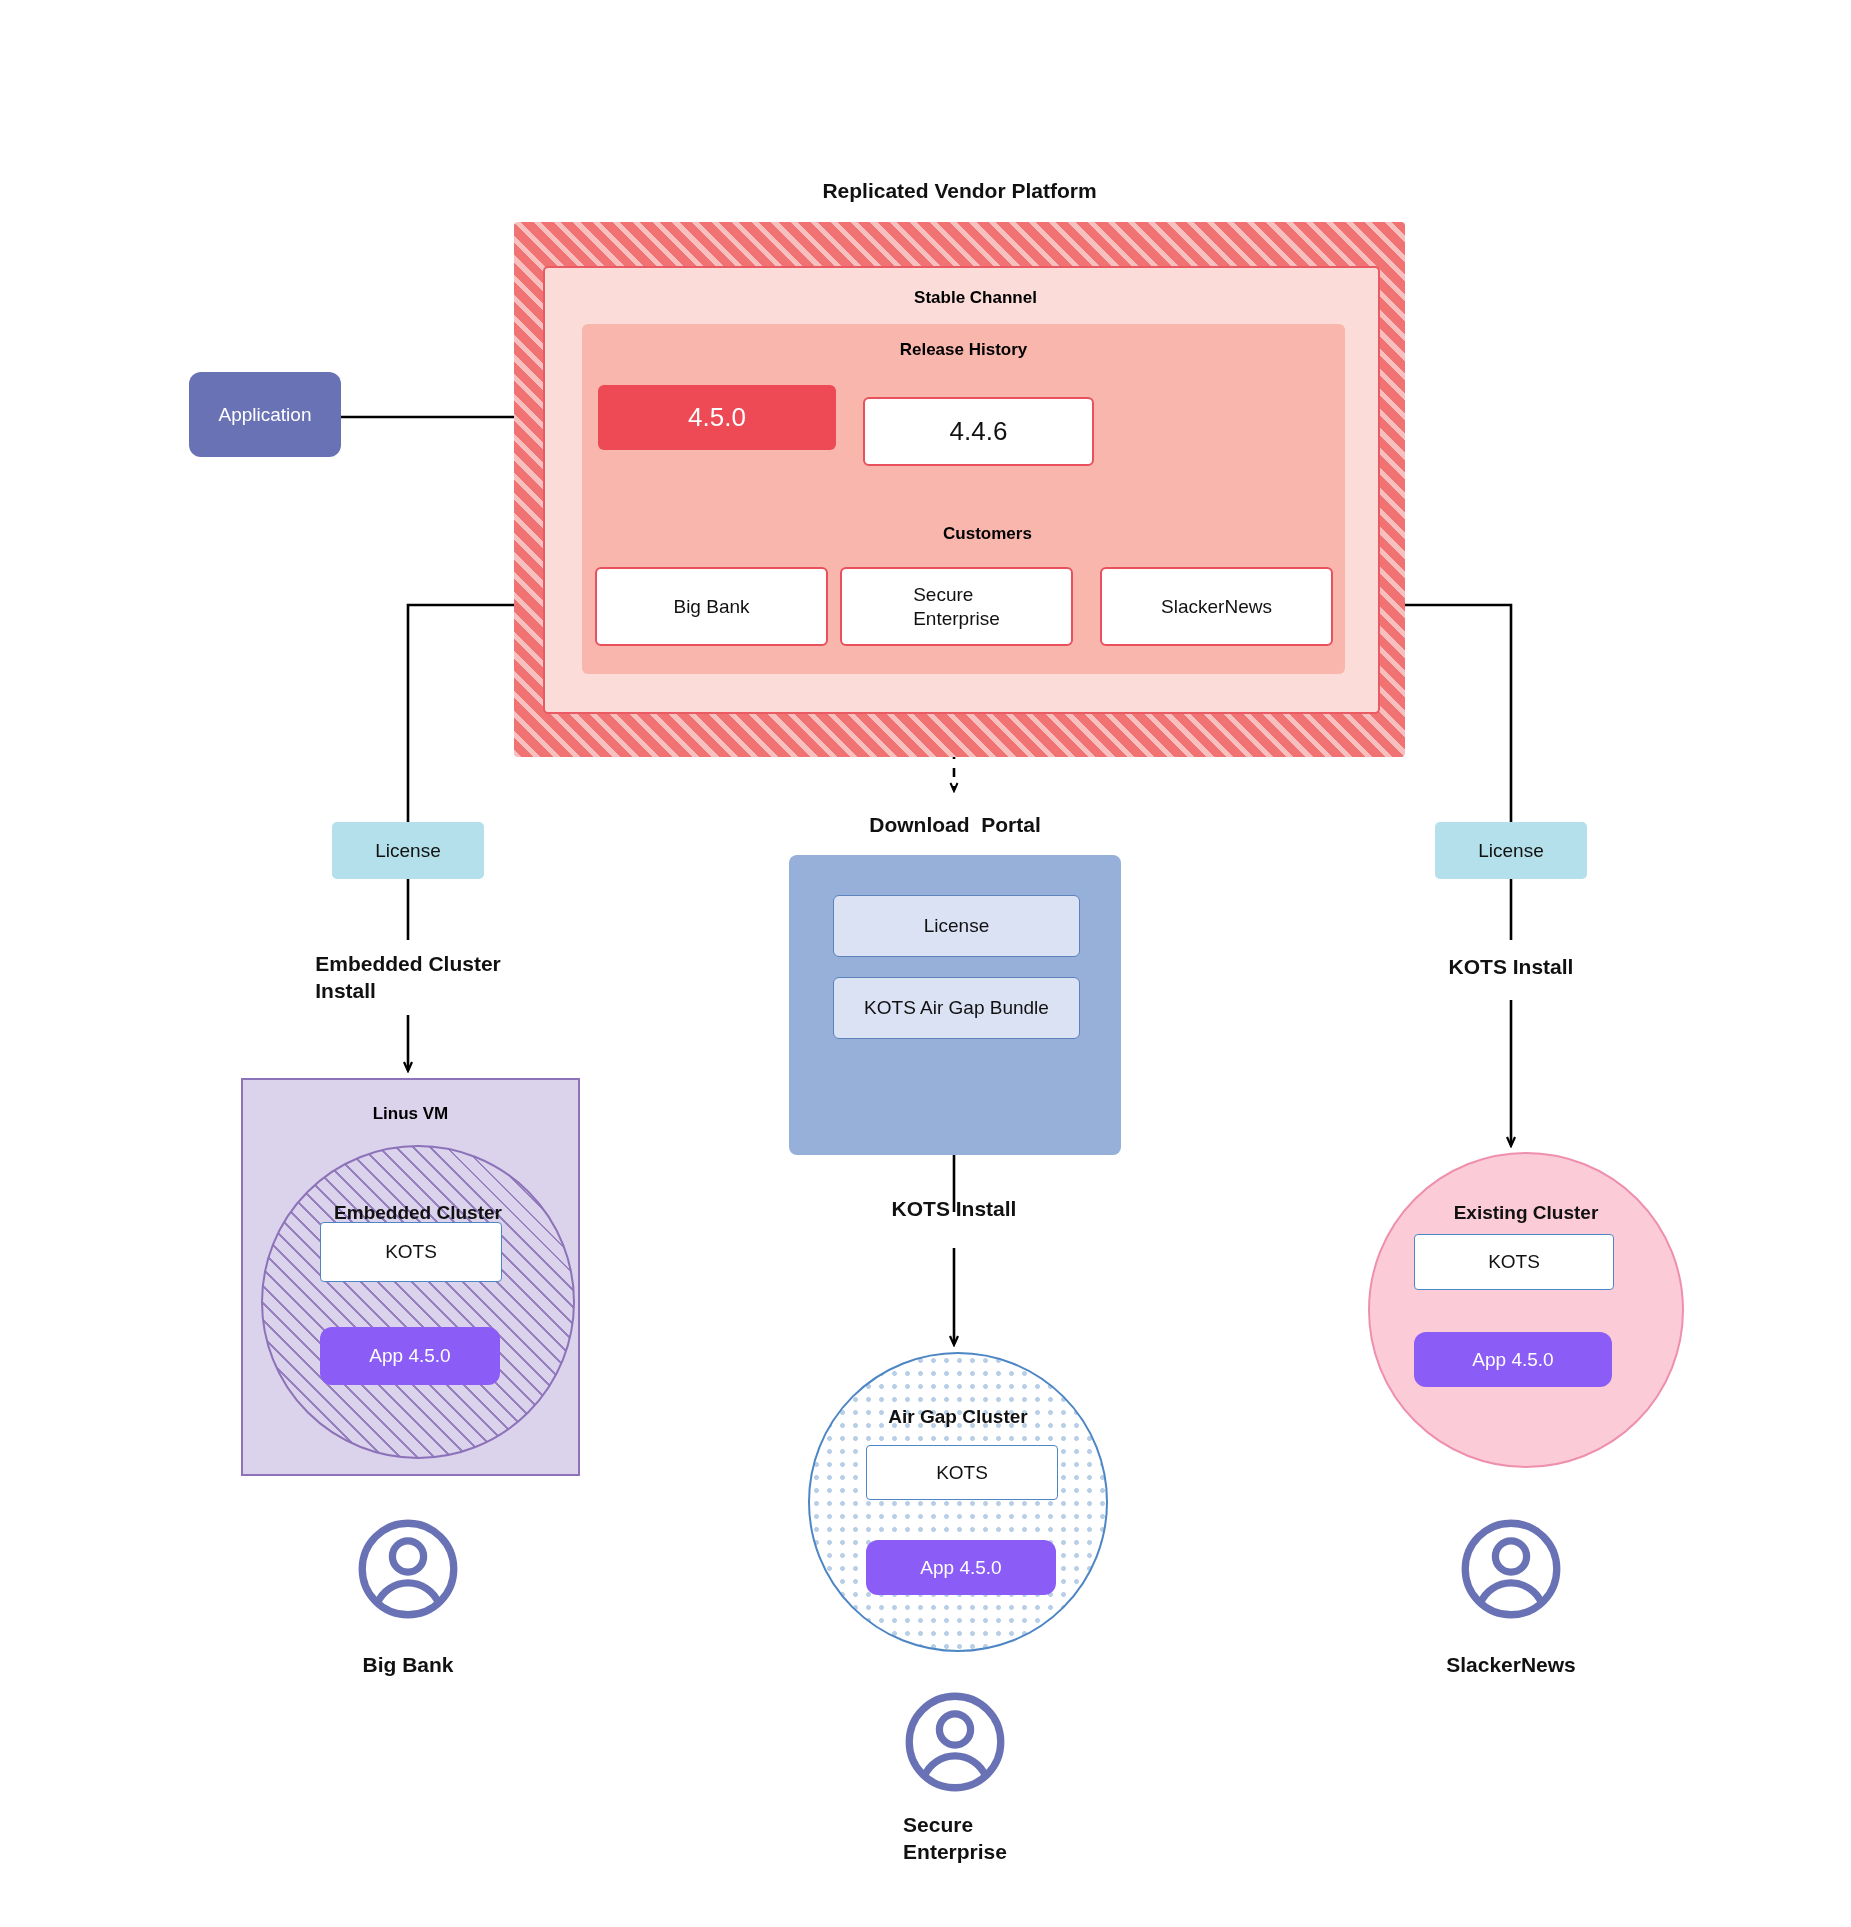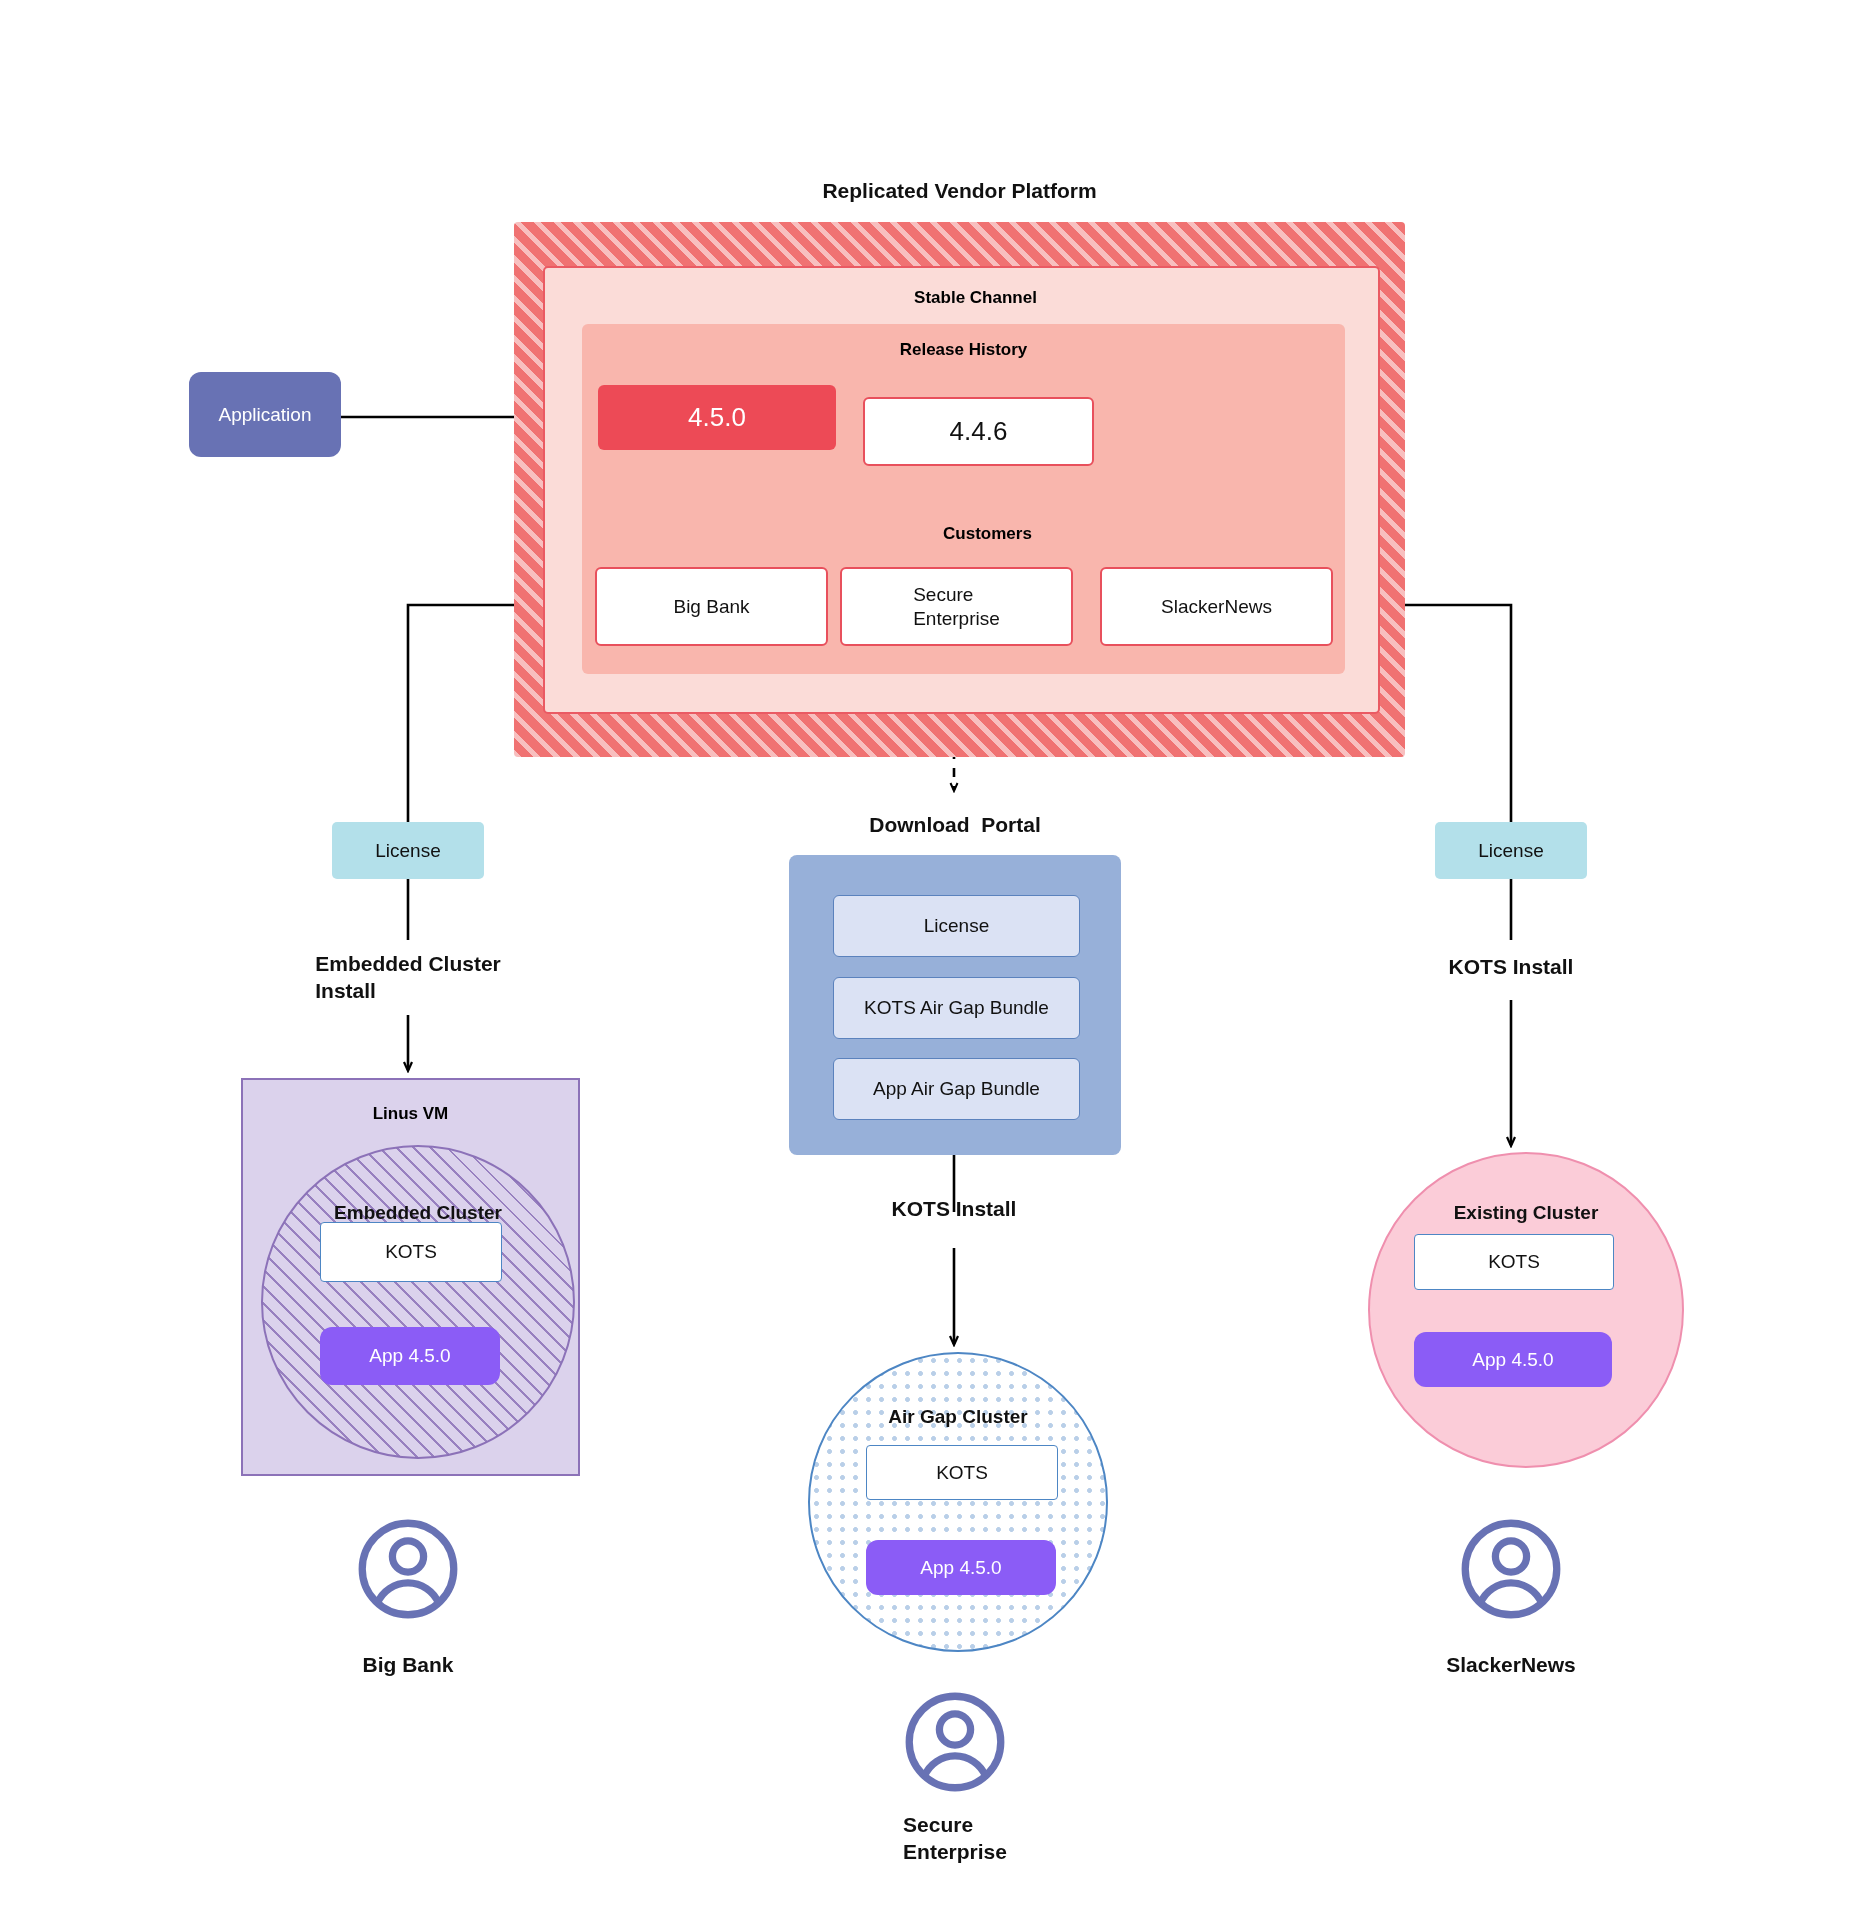--- a/index.html
+++ b/index.html
@@ -201,21 +201,20 @@
 <div class="abs flow-label ctr" style="left:258px;top:938px;width:300px;height:80px;white-space:pre-line;">Embedded Cluster
 Install</div>
 <div class="abs flow-label ctr" style="left:819px;top:1192px;width:270px;height:34px;">KOTS Install</div>
 <div class="abs flow-label ctr" style="left:1376px;top:950px;width:270px;height:34px;">KOTS Install</div>
 
 <div class="abs title ctr" style="left:789px;top:810px;width:332px;height:30px;white-space:pre;">Download  Portal</div>
 
 <div class="abs" id="portal-box">
   <div class="portal-item ctr" id="portal-license">License</div>
   <div class="portal-item ctr" id="portal-kots-bundle">KOTS Air Gap Bundle</div>
-  <div class="portal-item ctr" id="portal-app-bundle">App Air Gap Bundle</div>
 </div>
 
 <div class="abs" id="linus-vm">
   <div class="vm-title">Linus VM</div>
   <div id="embedded-cluster">
     <div class="ec-title">Embedded Cluster</div>
   </div>
 </div>
 <div class="kots-chip ctr" style="left:320px;top:1222px;width:180px;height:58px;">KOTS</div>
 <div class="app-chip ctr" style="left:320px;top:1327px;width:180px;height:58px;">App 4.5.0</div>

